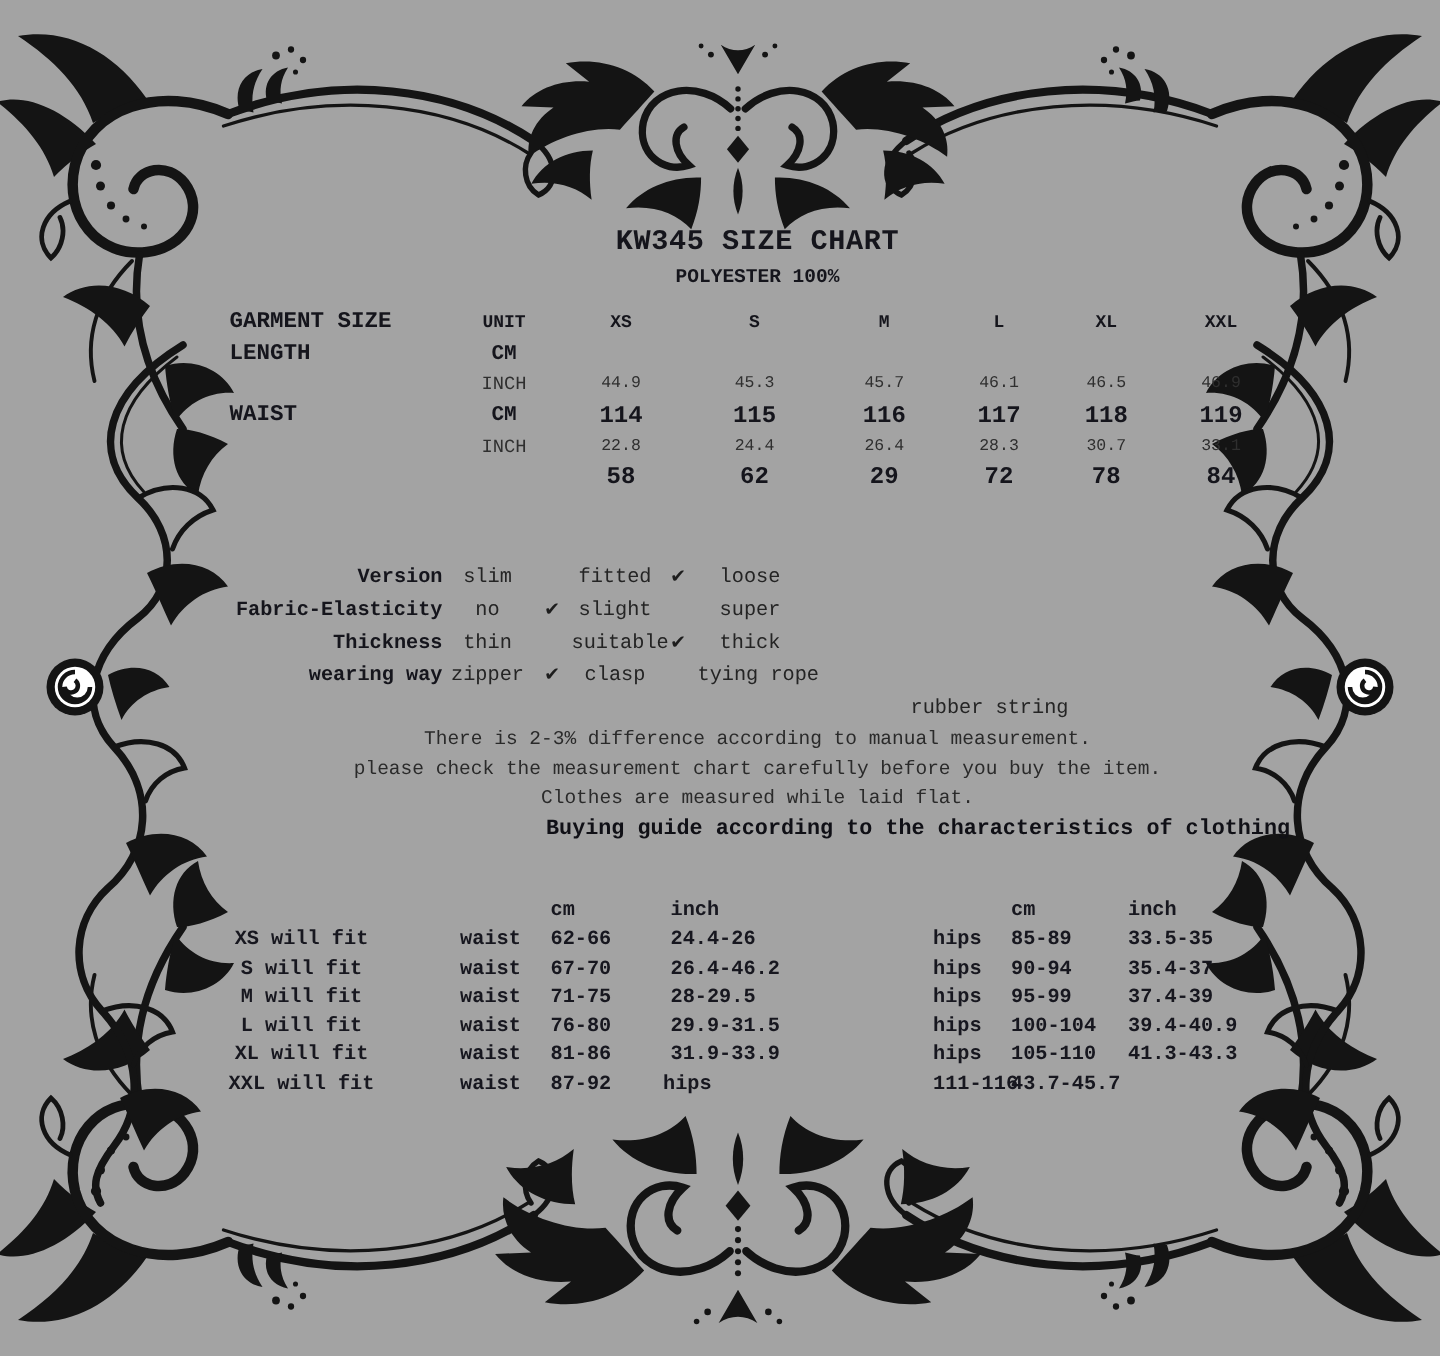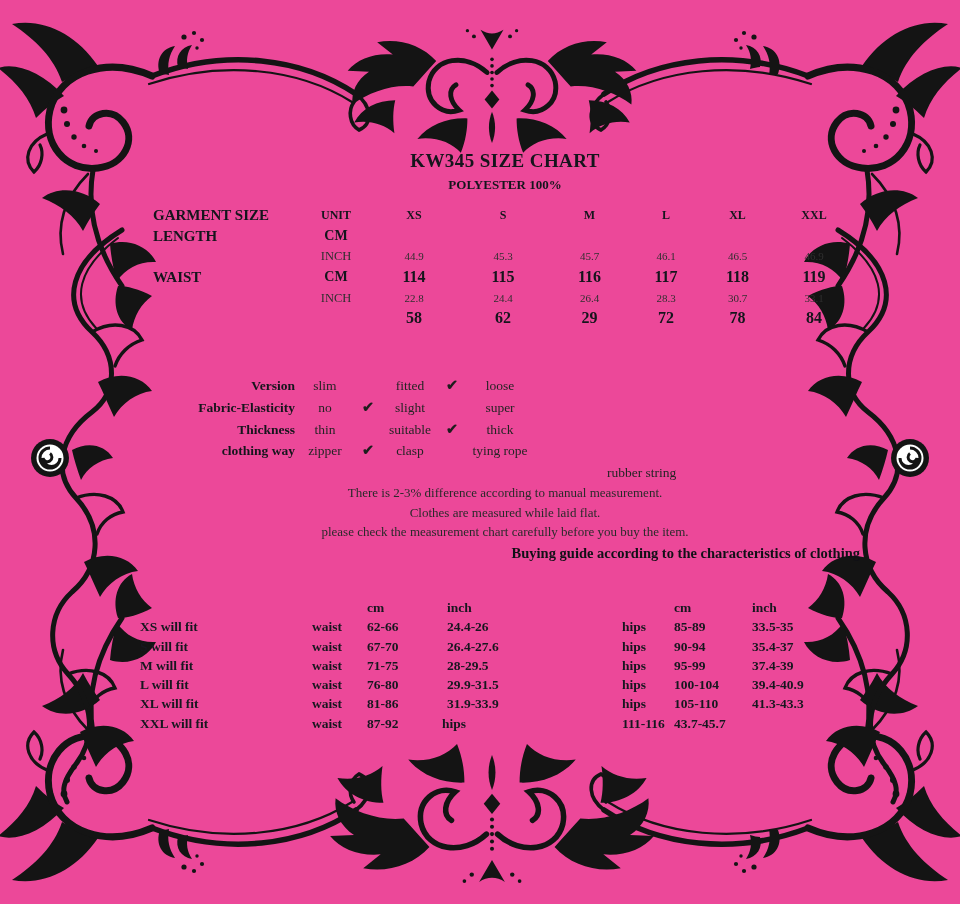--- a/index.html
+++ b/index.html
@@ -1,17 +1,17 @@
 <!DOCTYPE html>
 <html><head>
 <meta charset="utf-8">
 <style>
   html,body{margin:0;padding:0;background:#fff;}
-  .stage{position:relative;width:960px;height:904px;background:#ec4899;overflow:hidden;
-         font-family:Liberation Serif, serif;color:#1b1b1b;}
+  .stage{position:relative;width:960px;height:904px;background:#a3a3a3;overflow:hidden;
+         font-family:Liberation Mono, monospace;color:#1b1b1b;}
   .border-svg{position:absolute;left:0;top:0;width:960px;height:904px;pointer-events:none;}
 
   .title{position:absolute;left:150px;top:150px;width:710px;text-align:center;
          font-size:19px;font-weight:700;letter-spacing:.4px;color:#15151c;line-height:22px;white-space:nowrap;}
   .subtitle{position:absolute;left:150px;top:177px;width:710px;text-align:center;
          font-size:13px;font-weight:700;color:#15151c;line-height:16px;white-space:nowrap;}
 
   .size-table{position:absolute;left:153px;top:205px;display:grid;
          grid-template-columns:150px 66px 90px 88px 85px 68px 75px 78px;
          grid-auto-rows:20.7px;line-height:20.7px;white-space:nowrap;}
@@ -32,21 +32,21 @@
   .attr-table .c4{text-align:left;padding-left:72px;color:#242424;margin-top:22px;}
 
   .notes{position:absolute;left:150px;top:483px;width:710px;text-align:center;
          font-size:13px;line-height:19.5px;color:#2a2a2a;white-space:nowrap;}
   .notes .heading{font-size:14.5px;font-weight:700;color:#101016;margin-top:2px;text-align:right;}
 
   .fit-table{position:absolute;left:140px;top:598px;display:grid;
          grid-template-columns:152px 70px 80px 180px 52px 78px 110px;
          grid-auto-rows:19.3px;line-height:19.3px;font-size:13.5px;font-weight:700;
          color:#17171f;white-space:nowrap;}
-  .fit-table .fs{text-align:left;padding-right:30px;}
+  .fit-table .fs{text-align:center;padding-right:30px;}
   .fit-table .fw{text-align:center;}
   .fit-table .fv{text-align:left;padding-left:5px;}
   .fit-table .fh{text-align:left;}
 </style>
 </head>
 <body>
 
 <div class="stage">
 
   <svg class="border-svg" viewBox="0 0 960 904" aria-hidden="true">
@@ -213,33 +213,33 @@
     <span class="c4"></span>
 
     <span class="lab">Thickness</span>
     <span class="opt">thin</span>
     <span class="chk"></span>
     <span class="opt">suitable</span>
     <span class="chk">✔</span>
     <span class="opt">thick</span>
     <span class="c4"></span>
 
-    <span class="lab">clothing way</span>
+    <span class="lab">wearing way</span>
     <span class="opt">zipper</span>
     <span class="chk">✔</span>
     <span class="opt">clasp</span>
     <span class="chk"></span>
     <span class="opt">tying rope</span>
     <span class="c4">rubber string</span>
   </div>
 
   <div class="notes">
     <div>There is 2-3% difference according to manual measurement.</div>
+    <div>please check the measurement chart carefully before you buy the item.</div>
     <div>Clothes are measured while laid flat.</div>
-    <div>please check the measurement chart carefully before you buy the item.</div>
     <div class="heading">Buying guide according to the characteristics of clothing</div>
   </div>
 
   <div class="fit-table">
     <span class="fs"></span>
     <span class="fw"></span>
     <span class="fv">cm</span>
     <span class="fv">inch</span>
     <span class="fh"></span>
     <span class="fh">cm</span>
@@ -249,21 +249,21 @@
     <span class="fw">waist</span>
     <span class="fv">62-66</span>
     <span class="fv">24.4-26</span>
     <span class="fh">hips</span>
     <span class="fh">85-89</span>
     <span class="fh">33.5-35</span>
 
     <span class="fs">S will fit</span>
     <span class="fw">waist</span>
     <span class="fv">67-70</span>
-    <span class="fv">26.4-27.6</span>
+    <span class="fv">26.4-46.2</span>
     <span class="fh">hips</span>
     <span class="fh">90-94</span>
     <span class="fh">35.4-37</span>
 
     <span class="fs">M will fit</span>
     <span class="fw">waist</span>
     <span class="fv">71-75</span>
     <span class="fv">28-29.5</span>
     <span class="fh">hips</span>
     <span class="fh">95-99</span>

